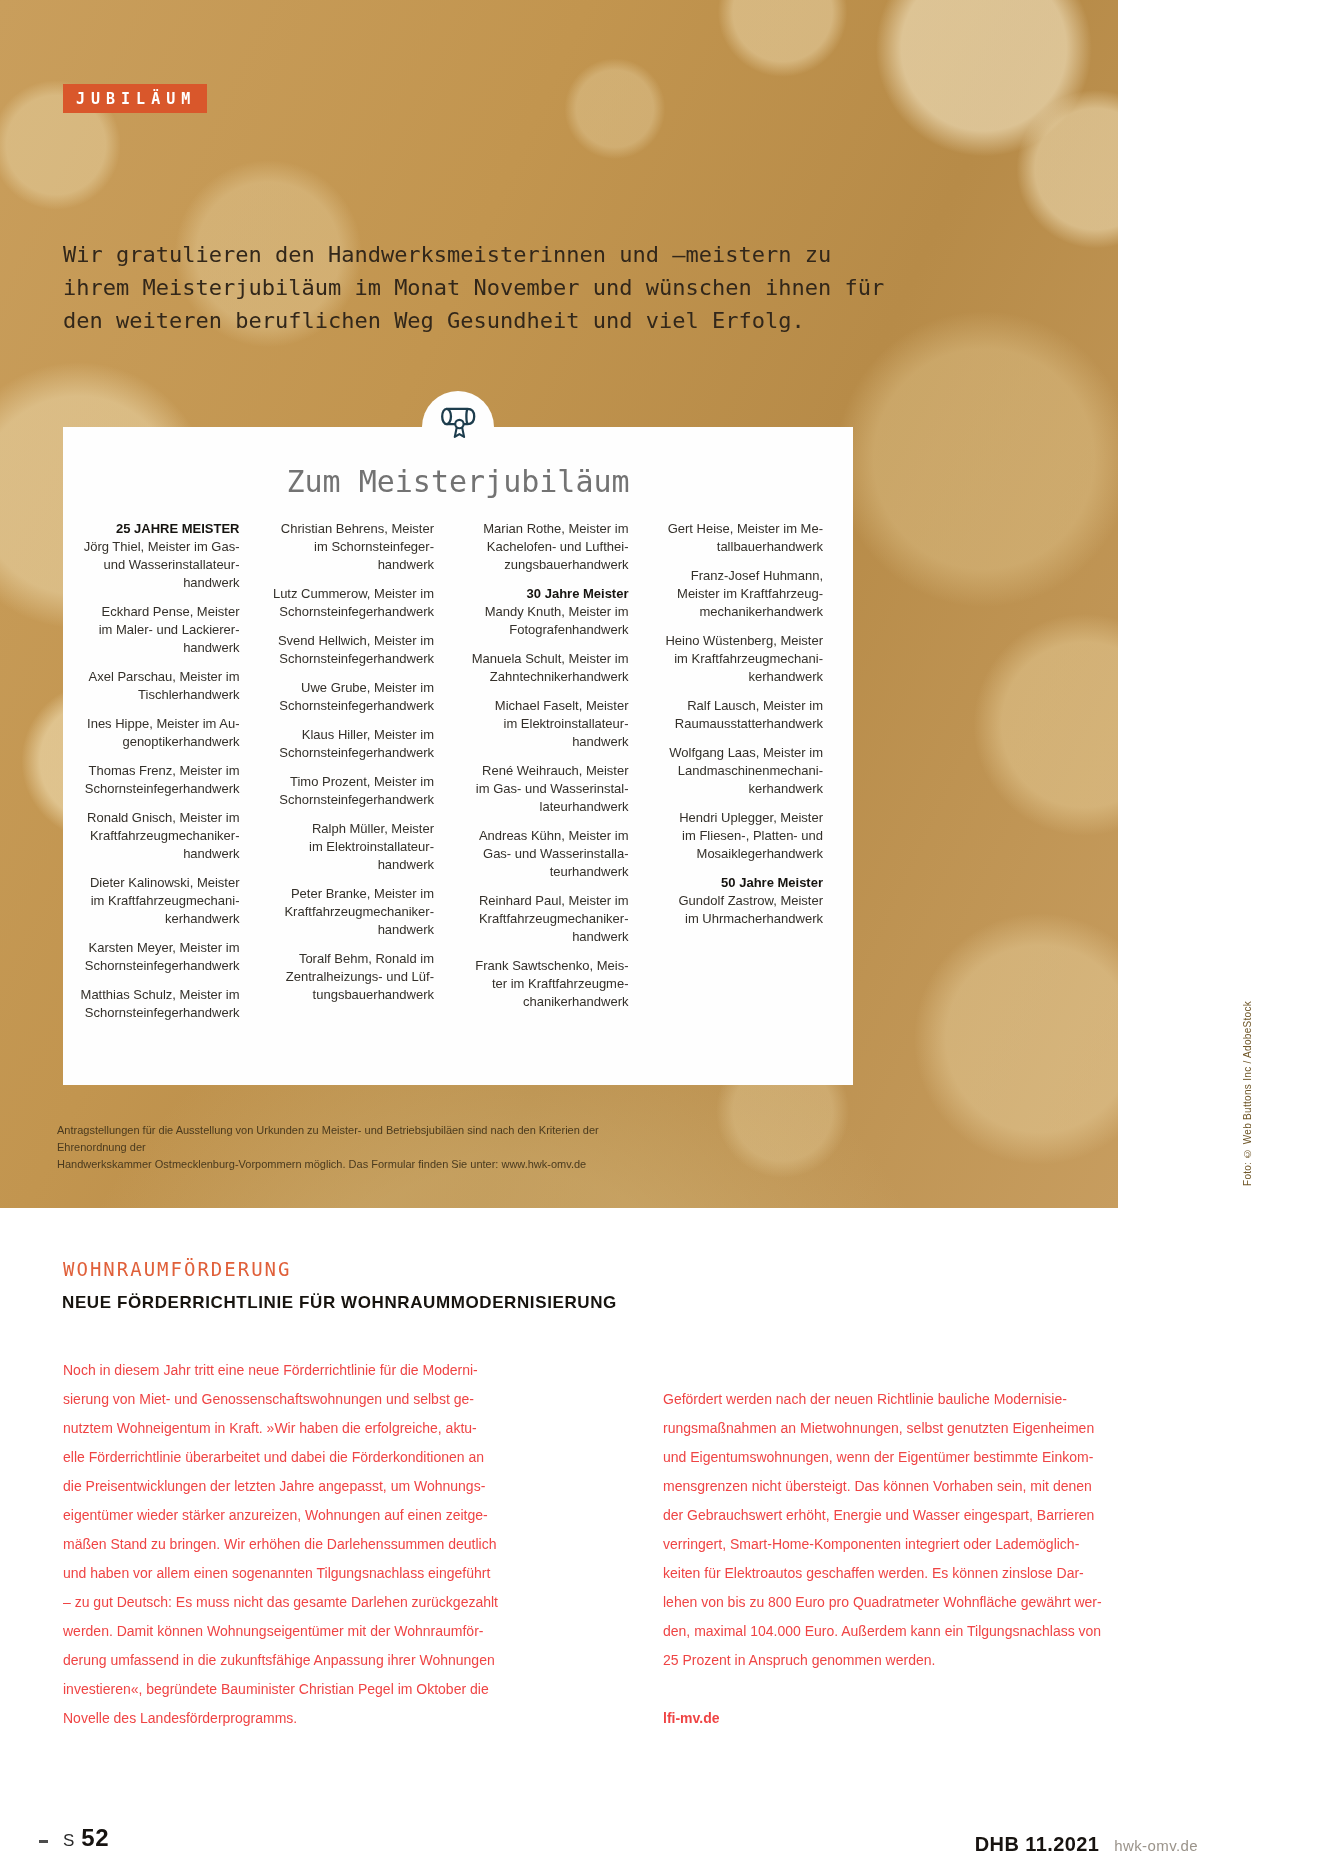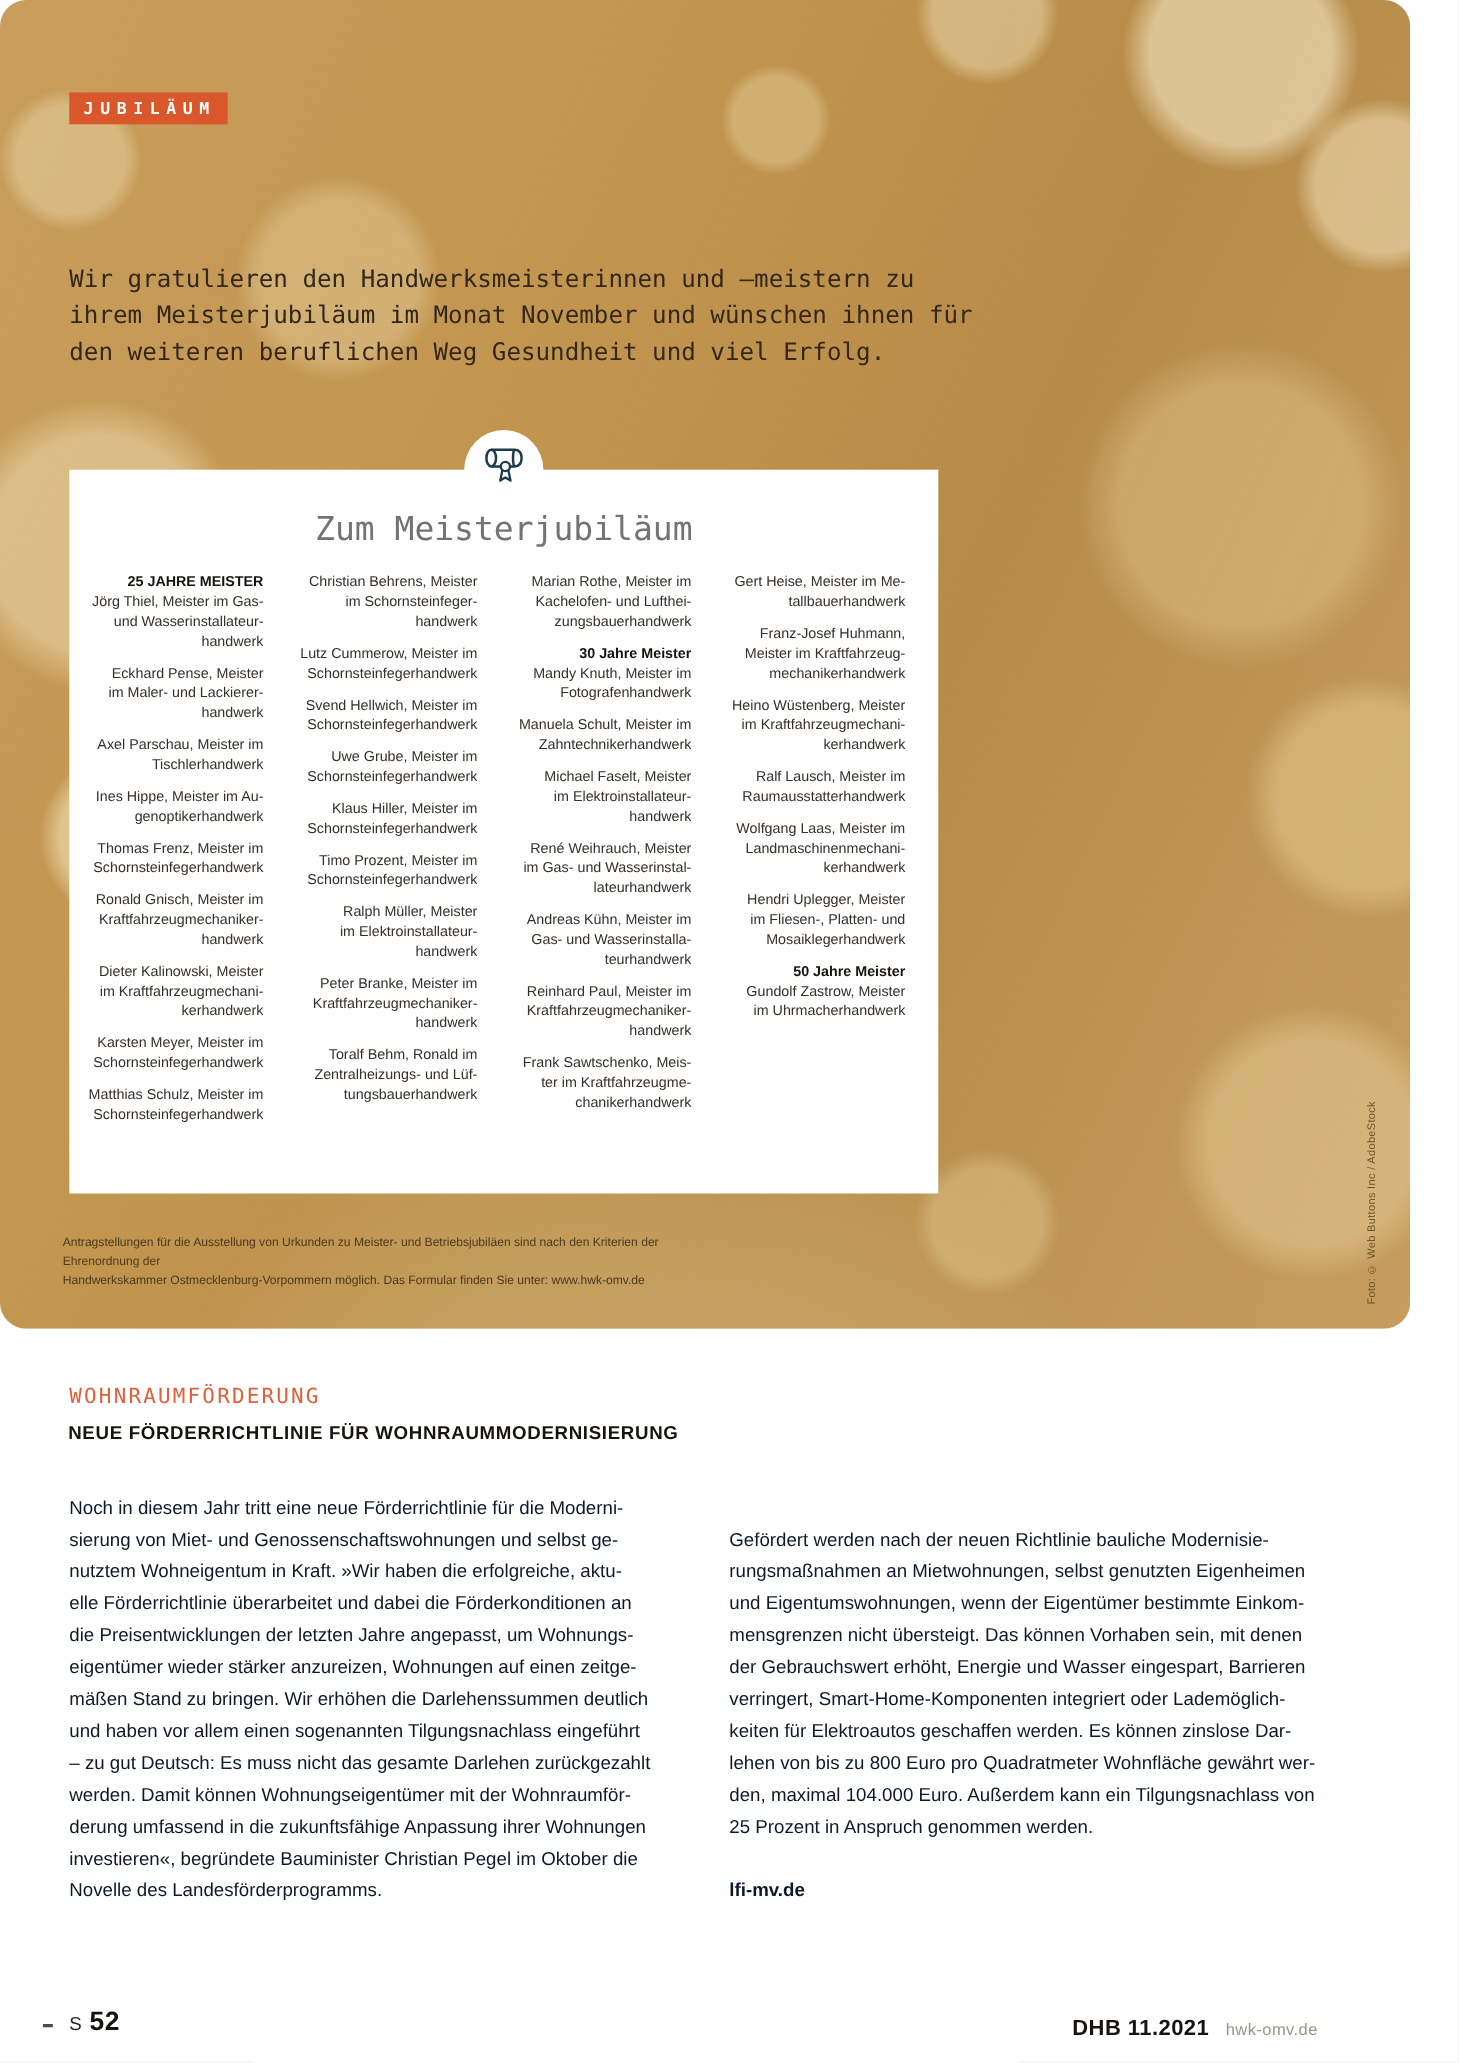--- a/index.html
+++ b/index.html
@@ -1,38 +1,37 @@
 <!DOCTYPE html>
 <html><head>
 <meta charset="utf-8">
 <style>
   html,body{margin:0;padding:0;background:#e8e8e8;}
   .page{position:relative;width:1326px;height:1875px;background:#ffffff;overflow:hidden;
         font-family:"Liberation Sans",sans-serif;margin:0 auto;}
 
   
-  .hero{position:absolute;left:0;top:0;width:1282px;height:1208px;
+  .hero{position:absolute;left:0;top:0;width:1118px;height:1208px;
     background-image:
       radial-gradient(circle 150px at 88% 4%,  rgba(250,240,210,.55) 55%, rgba(250,240,210,0) 72%),
       radial-gradient(circle 110px at 98% 14%, rgba(246,232,195,.50) 55%, rgba(246,232,195,0) 72%),
       radial-gradient(circle 90px  at 70% 1%,  rgba(244,228,188,.45) 55%, rgba(244,228,188,0) 72%),
       radial-gradient(circle 70px  at 55% 9%,  rgba(240,224,182,.35) 55%, rgba(240,224,182,0) 72%),
       radial-gradient(circle 130px at 24% 21%, rgba(238,220,175,.35) 55%, rgba(238,220,175,0) 72%),
       radial-gradient(circle 90px  at 5%  12%, rgba(240,226,184,.40) 55%, rgba(240,226,184,0) 72%),
       radial-gradient(circle 180px at 7%  41%, rgba(244,230,190,.45) 55%, rgba(244,230,190,0) 74%),
       radial-gradient(circle 120px at 22% 52%, rgba(250,240,205,.55) 52%, rgba(250,240,205,0) 72%),
       radial-gradient(circle 160px at 30% 61%, rgba(252,244,214,.60) 50%, rgba(252,244,214,0) 70%),
       radial-gradient(circle 110px at 9%  63%, rgba(250,238,200,.50) 55%, rgba(250,238,200,0) 72%),
       radial-gradient(circle 200px at 88% 38%, rgba(230,205,150,.40) 55%, rgba(230,205,150,0) 74%),
       radial-gradient(circle 150px at 97% 60%, rgba(235,212,160,.45) 55%, rgba(235,212,160,0) 74%),
       radial-gradient(circle 170px at 93% 86%, rgba(238,218,170,.40) 55%, rgba(238,218,170,0) 74%),
       radial-gradient(circle 90px  at 70% 92%, rgba(235,214,165,.35) 55%, rgba(235,214,165,0) 74%),
       radial-gradient(circle 640px at 45% 118%,rgba(216,188,128,.40) 40%, rgba(216,188,128,0) 72%),
       linear-gradient(115deg,#c99e5c 0%,#c2954f 35%,#b78b48 62%,#c79d5f 100%);
-    border-radius: 24px;
   }
 
   .badge{position:absolute;left:63px;top:84px;padding:6px 11px 5px 13px;
     font-family:"DejaVu Sans Mono",monospace;font-size:15px;font-weight:bold;
     letter-spacing:6px;color:#fff;}
 
   .title{position:absolute;left:60px;top:142px;
     font-family:"DejaVu Sans Mono",monospace;font-size:56px;font-weight:500;
     letter-spacing:1px;}
 
@@ -56,21 +55,21 @@
 
   .credit{position:absolute;left:1242px;top:978px;height:208px;
     writing-mode:vertical-rl;transform:rotate(180deg);
     font-size:10px;color:#6e5526;letter-spacing:.3px;}
 
   
   .kicker{position:absolute;left:63px;top:1258px;
     font-family:"DejaVu Sans Mono",monospace;font-size:19px;letter-spacing:2px;}
   .headline{position:absolute;left:62px;top:1293px;
     font-size:17px;font-weight:bold;letter-spacing:.6px;color:#17140f;}
-  .body-col{position:absolute;top:1356px;font-size:17px;line-height:29px;color:#0f172a;
+  .body-col{position:absolute;top:1356px;font-size:14px;line-height:29px;color:#ef4444;
     white-space:pre-line;}
   .body-left{left:63px;width:575px;}
   .body-right{left:663px;width:570px;}
   .body-link{font-weight:bold;white-space:normal;}
 
   
   .footer-left{position:absolute;left:63px;top:1824px;display:flex;align-items:baseline;}
   .page-prefix{font-size:17px;color:#2a2a2a;margin-right:7px;}
   .page-num{font-size:24px;font-weight:bold;color:#171310;letter-spacing:.5px;}
   .footer-right{position:absolute;right:128px;top:1833px;display:flex;align-items:baseline;}

